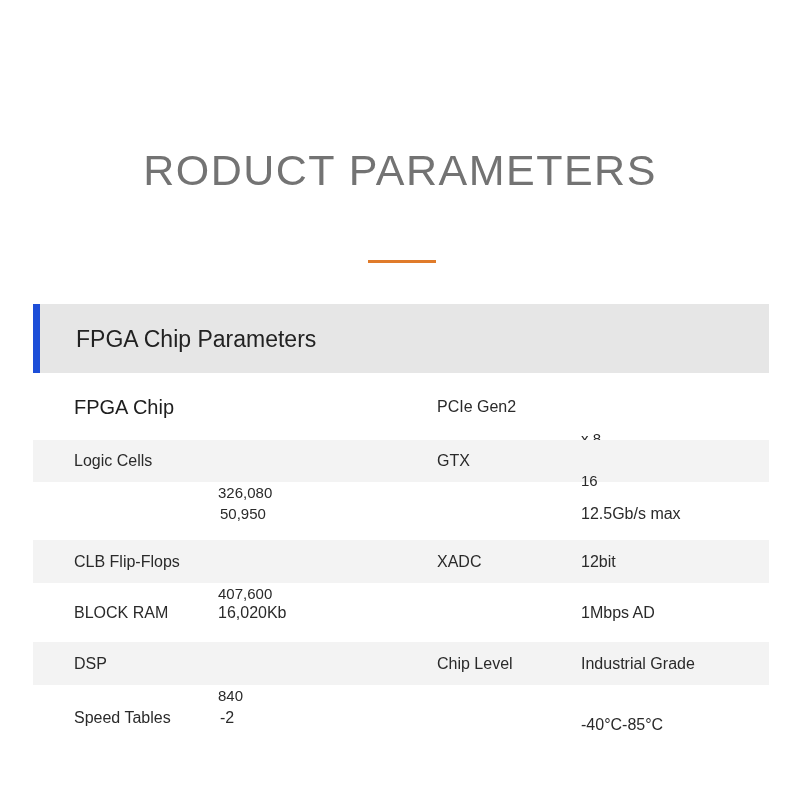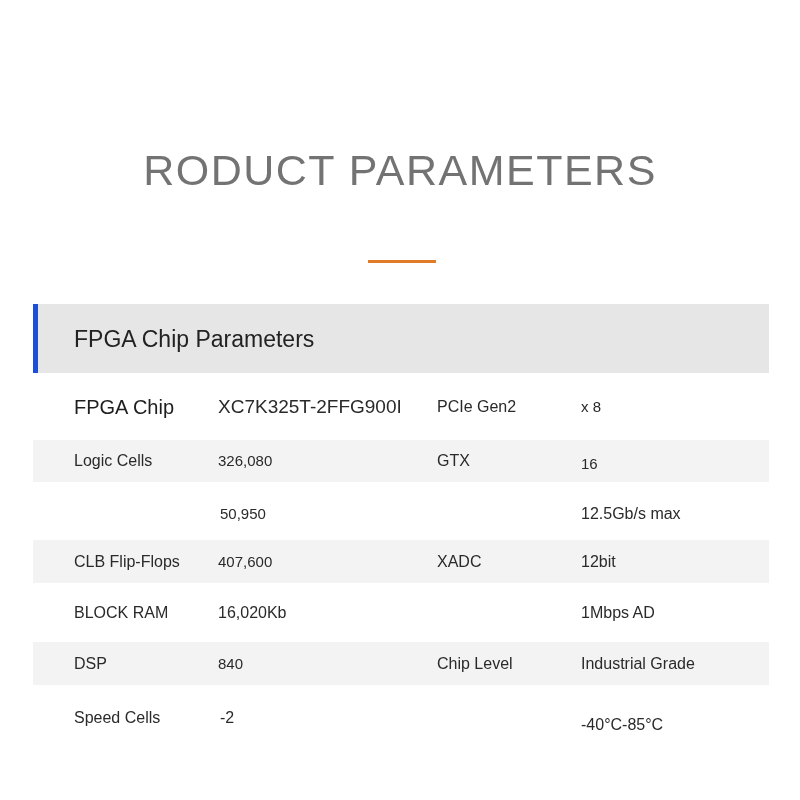--- a/index.html
+++ b/index.html
@@ -11,21 +11,21 @@
       text-align: center; font-size: 43px; letter-spacing: 1.5px;
       color: #737373; font-weight: normal; line-height: 52px;
     }
     .title-underline {
       position: absolute; left: 368px; top: 260px; width: 68px; height: 3px;
       background: #e07b2a;
     }
 
     .section-header {
       position: absolute; left: 33px; top: 304px; width: 736px; height: 69px;
-      background: #e6e6e6; border-left: 5px solid #1d4ed8;
+      background: #e6e6e6; border-left: 7px solid #1d4ed8;
     }
     .section-header-label {
       position: absolute; left: 36px; top: 22px; font-size: 23px; color: #222;
       line-height: 26px;
     }
 
     .spec-row {
       position: absolute; left: 33px; width: 736px;
     }
     .spec-row.shaded { background: #f3f3f3; }
@@ -33,45 +33,44 @@
     .cell {
       position: absolute; top: 50%; transform: translateY(-50%);
       font-size: 16px; color: #2a2a2a; line-height: 20px; white-space: nowrap; text-align: right;
     }
     .c1 { left: 41px; }
     .c2 { left: 185px; }
     .c3 { left: 404px; }
     .c4 { left: 548px; }
     .big { font-size: 20px; color: #1e1e1e; }
     .mid { font-size: 18px; }
-    .small { font-size: 15px; }
+    .small { font-size: 15px; margin-top: 32px; }
     .wrap { white-space: normal; width: 140px; }
   </style>
 </head>
 <body>
 
 <h1 class="page-title">RODUCT PARAMETERS</h1>
 <div class="title-underline"></div>
 
 <div class="section-header">
   <span class="section-header-label">FPGA Chip Parameters</span>
 </div>
 
 <div class="spec-row" style="top:373px;height:67px;">
   <span class="cell c1 big">FPGA Chip</span>
-  <span class="cell c2 mid" style="font-size:19px;">XC7K325T-2FFG900I</span>
   <span class="cell c3">PCIe Gen2</span>
   <span class="cell c4 small">x 8</span>
 </div>
 
 <div class="spec-row shaded" style="top:440px;height:42px;">
   <span class="cell c1">Logic Cells</span>
   <span class="cell c2 small">326,080</span>
   <span class="cell c3">GTX</span>
-  <span class="cell c4 small" style="margin-top:3px;">16</span>
+  <span class="cell c4 small" style="margin-top:20px;">16</span>
 </div>
 
 <div class="spec-row" style="top:482px;height:58px;">
   <span class="cell c2 small" style="left:187px;margin-top:3px;">50,950</span>
   <span class="cell c3"></span>
   <span class="cell c4" style="margin-top:3px;">12.5Gb/s max</span>
 </div>
 
 <div class="spec-row shaded" style="top:540px;height:43px;">
   <span class="cell c1">CLB Flip-Flops</span>
@@ -88,16 +87,16 @@
 </div>
 
 <div class="spec-row shaded" style="top:642px;height:43px;">
   <span class="cell c1">DSP</span>
   <span class="cell c2 small">840</span>
   <span class="cell c3">Chip Level</span>
   <span class="cell c4">Industrial Grade</span>
 </div>
 
 <div class="spec-row" style="top:685px;height:80px;">
-  <span class="cell c1" style="margin-top:-7px;">Speed Cells</span>
+  <span class="cell c1" style="margin-top:-7px;">Speed Tables</span>
   <span class="cell c2" style="left:187px;margin-top:-7px;">-2</span>
   <span class="cell c4">-40°C-85°C</span>
 </div>
 
 </body></html>

